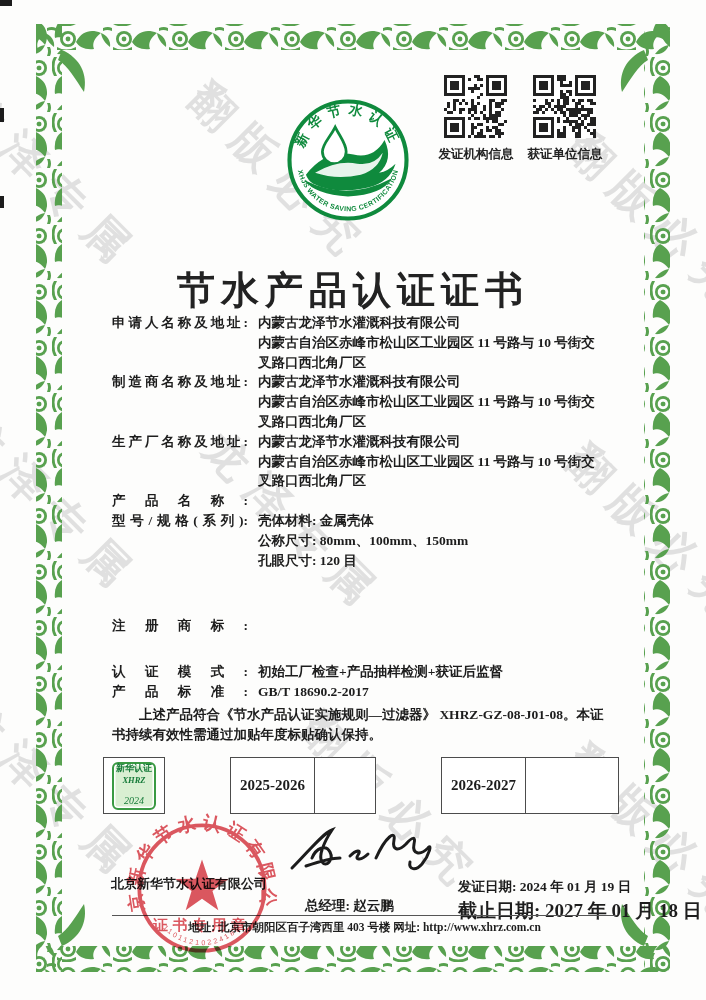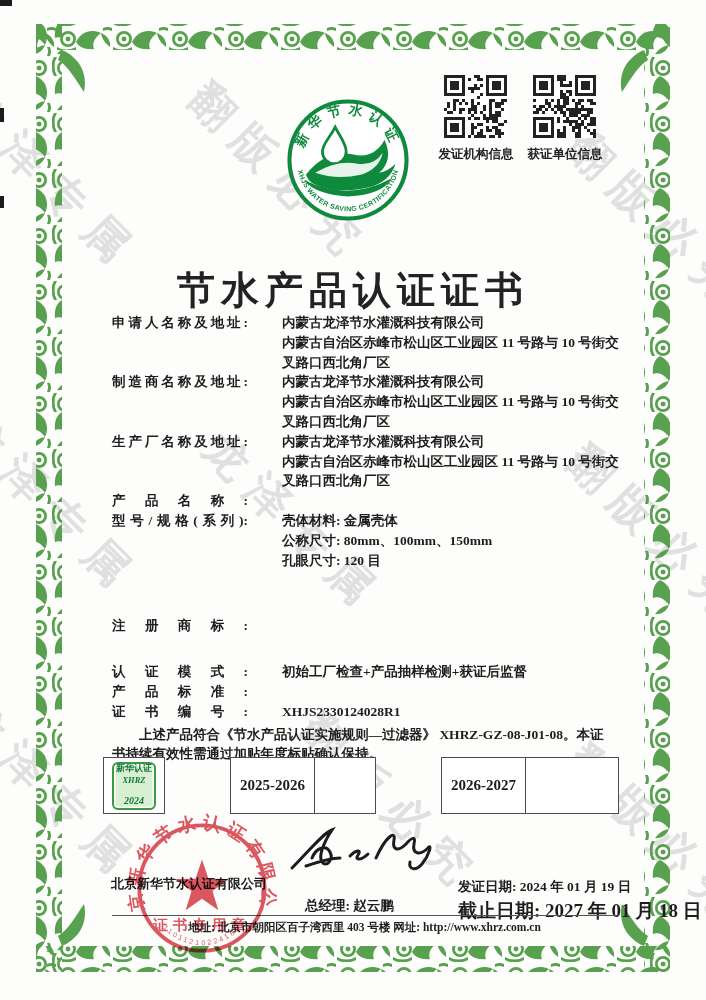--- a/index.html
+++ b/index.html
@@ -21,21 +21,21 @@
   .finder:after{content:"";position:absolute;left:3px;top:3px;width:9px;height:9px;background:#222;}
   .qr-label{position:absolute;top:146px;width:100px;text-align:center;z-index:3;
             font-size:12.5px;font-weight:bold;color:#222;}
   
   .title{position:absolute;left:0;top:240px;width:100%;text-align:center;z-index:3;
          font-family:"Liberation Sans",sans-serif;font-weight:bold;
          font-size:38px;letter-spacing:6px;color:#222;}
   
   .content{position:absolute;left:112px;top:313px;width:516px;z-index:3;
            font-size:13.5px;font-weight:bold;line-height:19.8px;}
-  .frow{display:flex;align-items:flex-start;gap:24px;}
+  .frow{display:flex;align-items:flex-start;}
   .flabel{width:136px;min-width:136px;margin-right:10px;text-align:justify;text-align-last:justify;
           text-justify:inter-character;}
   .fvals{flex:1;}
   .fline{min-height:19.8px;}
   .gap-lg{margin-top:46px;}
   .gap-md{margin-top:26px;}
   .statement{margin-top:3px;width:495px;text-indent:2em;}
   
   .vtable{position:absolute;left:103px;top:757px;width:516px;display:flex;
           justify-content:space-between;z-index:3;}
@@ -43,21 +43,21 @@
   .vbox .ycell{width:83px;display:flex;align-items:center;justify-content:center;
                font-size:15px;font-weight:bold;border-right:1.5px solid #4c4c4c;}
   .vbox .scell{width:60px;display:flex;align-items:center;justify-content:center;}
   .vbox.wide .scell{width:92px;}
   .sticker{width:40px;height:44px;border:2px solid #3a9a43;border-radius:6px;
            background:#d9efd2;box-shadow:inset 0 0 0 1.5px #fff;
            display:flex;flex-direction:column;align-items:center;justify-content:center;
            color:#157a38;line-height:1.25;}
   .sticker .s1{font-size:9px;font-weight:bold;letter-spacing:0;}
   .sticker .s2{font-size:8.5px;font-style:italic;font-weight:bold;}
-  .sticker .s3{font-size:10px;font-style:italic;font-weight:bold;margin-top:10px;}
+  .sticker .s3{font-size:10px;font-style:italic;font-weight:normal;margin-top:10px;}
   
   .issuer{position:absolute;left:111px;top:875px;z-index:4;font-size:13px;font-weight:bold;}
   .signature{position:absolute;left:288px;top:822px;z-index:3;}
   .signer{position:absolute;left:305px;top:897px;z-index:3;font-size:13.5px;font-weight:bold;}
   .d-issue{position:absolute;left:458px;top:878px;z-index:3;font-size:13.5px;font-weight:bold;}
   .d-expire{position:absolute;left:458px;top:898px;z-index:3;font-size:19px;font-weight:bold;}
   .frule{position:absolute;left:112px;top:915px;width:505px;border-top:1.5px solid #555;z-index:3;}
   .contact{position:absolute;left:112px;top:920px;width:505px;text-align:center;z-index:3;
            font-size:11.5px;font-weight:bold;}
   .seal{position:absolute;left:126px;top:812px;z-index:5;opacity:.88;mix-blend-mode:multiply;}
@@ -434,25 +434,22 @@
         </div>
     </div>
     <div class="frow gap-md">
       <div class="flabel">认证模式:</div>
       <div class="fvals">
           <div class="fline">初始工厂检查+产品抽样检测+获证后监督</div>
         </div>
     </div>
     <div class="frow">
       <div class="flabel">产品标准:</div>
-    </div>
-    <div class="frow">
-      <div class="flabel">证书编号:</div>
-      <div class="fvals">
-          <div class="fline">XHJS2330124028R1</div>
+      <div class="fvals">
+          <div class="fline">GB/T 18690.2-2017</div>
         </div>
     </div>
     <p class="statement" style="margin:3px 0 0 0">上述产品符合《节水产品认证实施规则—过滤器》 XHRZ-GZ-08-J01-08。本证书持续有效性需通过加贴年度标贴确认保持。</p>
   </div>
 
   <div class="vtable">
     <div class="vbox">
       <div class="scell">
         <div class="sticker">
           <div class="s1">新华认证</div>

